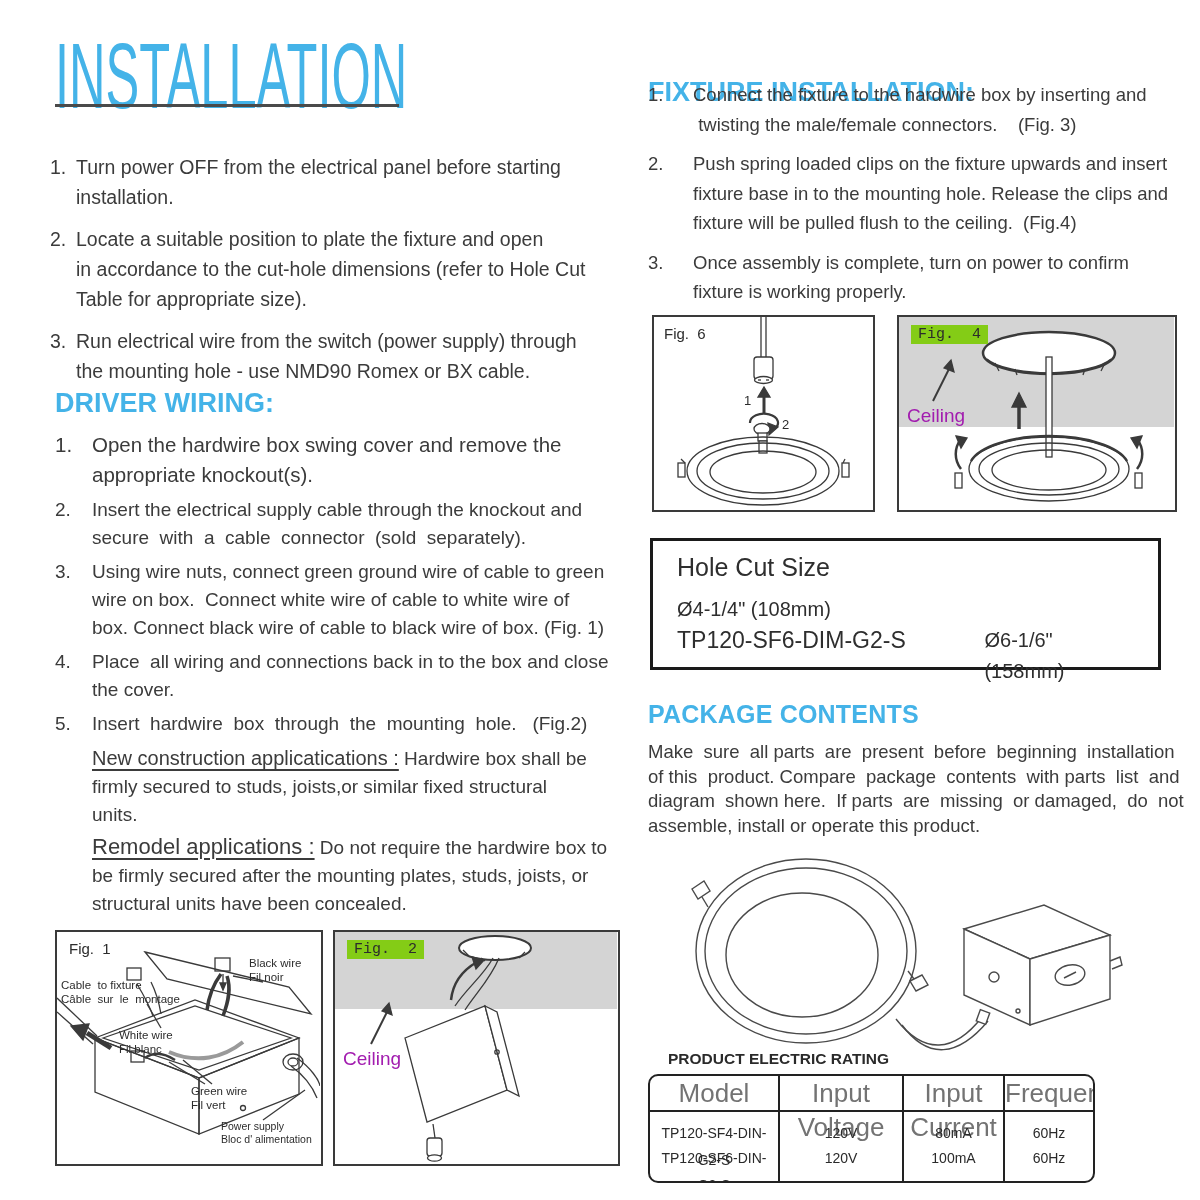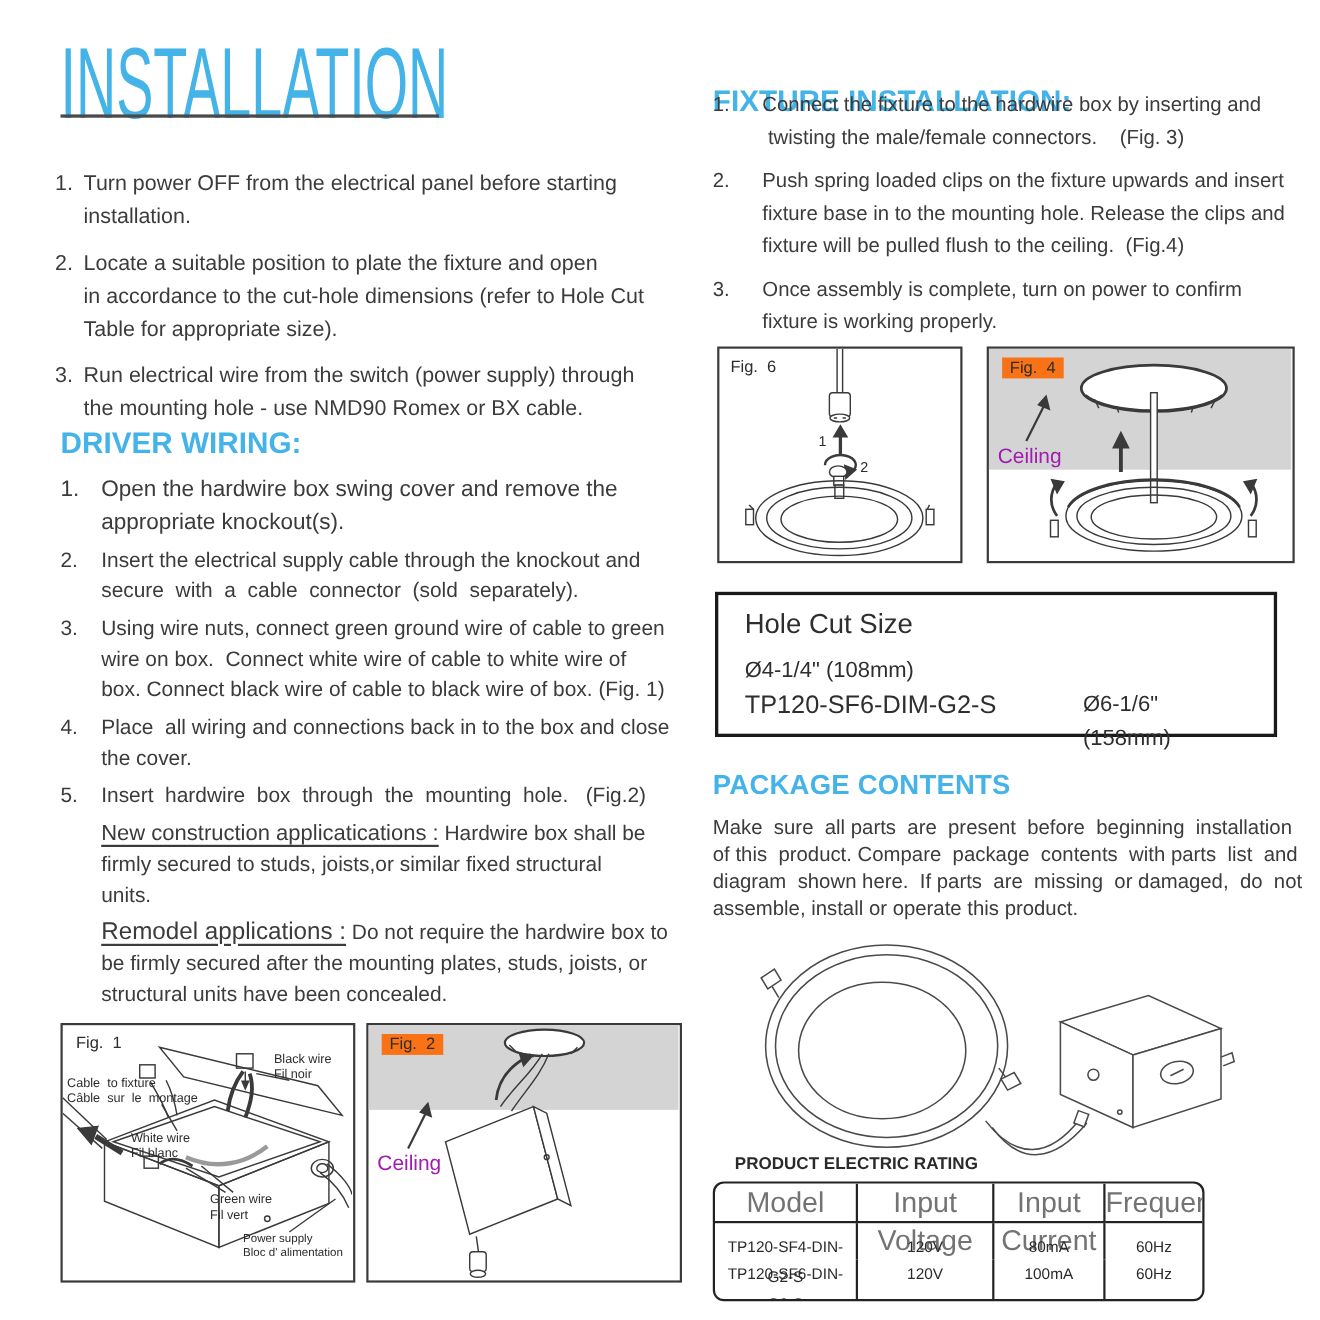--- a/index.html
+++ b/index.html
@@ -34,21 +34,21 @@
   }
   .sub-label.remodel{font-size:22px;}
   .sub-text{white-space:pre-line;}
   .fx-heading{left:648px;top:30px;font-size:27px;margin-top:47px;}
   .fx-list{left:648px;top:80px;width:528px;}
   .fx-list .step{margin-bottom:10px;font-size:18.5px;line-height:29.5px;}
   .fx-list .num{width:45px;}
   
   .figbox{border:2.5px solid #3a3a3a;background:#fff;box-sizing:border-box;}
   .fig-label{position:absolute;font-size:15px;color:#2c2c2c;white-space:pre;}
-  .fig-label.boxed{background:#f97316;padding:1px 7px;}
+  .fig-label.boxed{background:#84cc16;padding:1px 7px;font-family:Liberation Mono, monospace;}
   .fig-anno{position:absolute;font-size:11.5px;line-height:14px;color:#2c2c2c;white-space:pre;}
   .fig-anno.small{font-size:10.5px;line-height:13px;}
   .ceil-label{position:absolute;font-size:19px;color:#a21caf;}
   .fig-marker{position:absolute;font-size:13px;color:#2c2c2c;}
   
   .holecut{
     left:650px;top:538px;width:511px;height:132px;border:3px solid #1a1a1a;
     box-sizing:border-box;background:#fff;
   }
   .hc-title{position:absolute;left:24px;top:12px;font-size:25px;color:#2e2e2e;}

